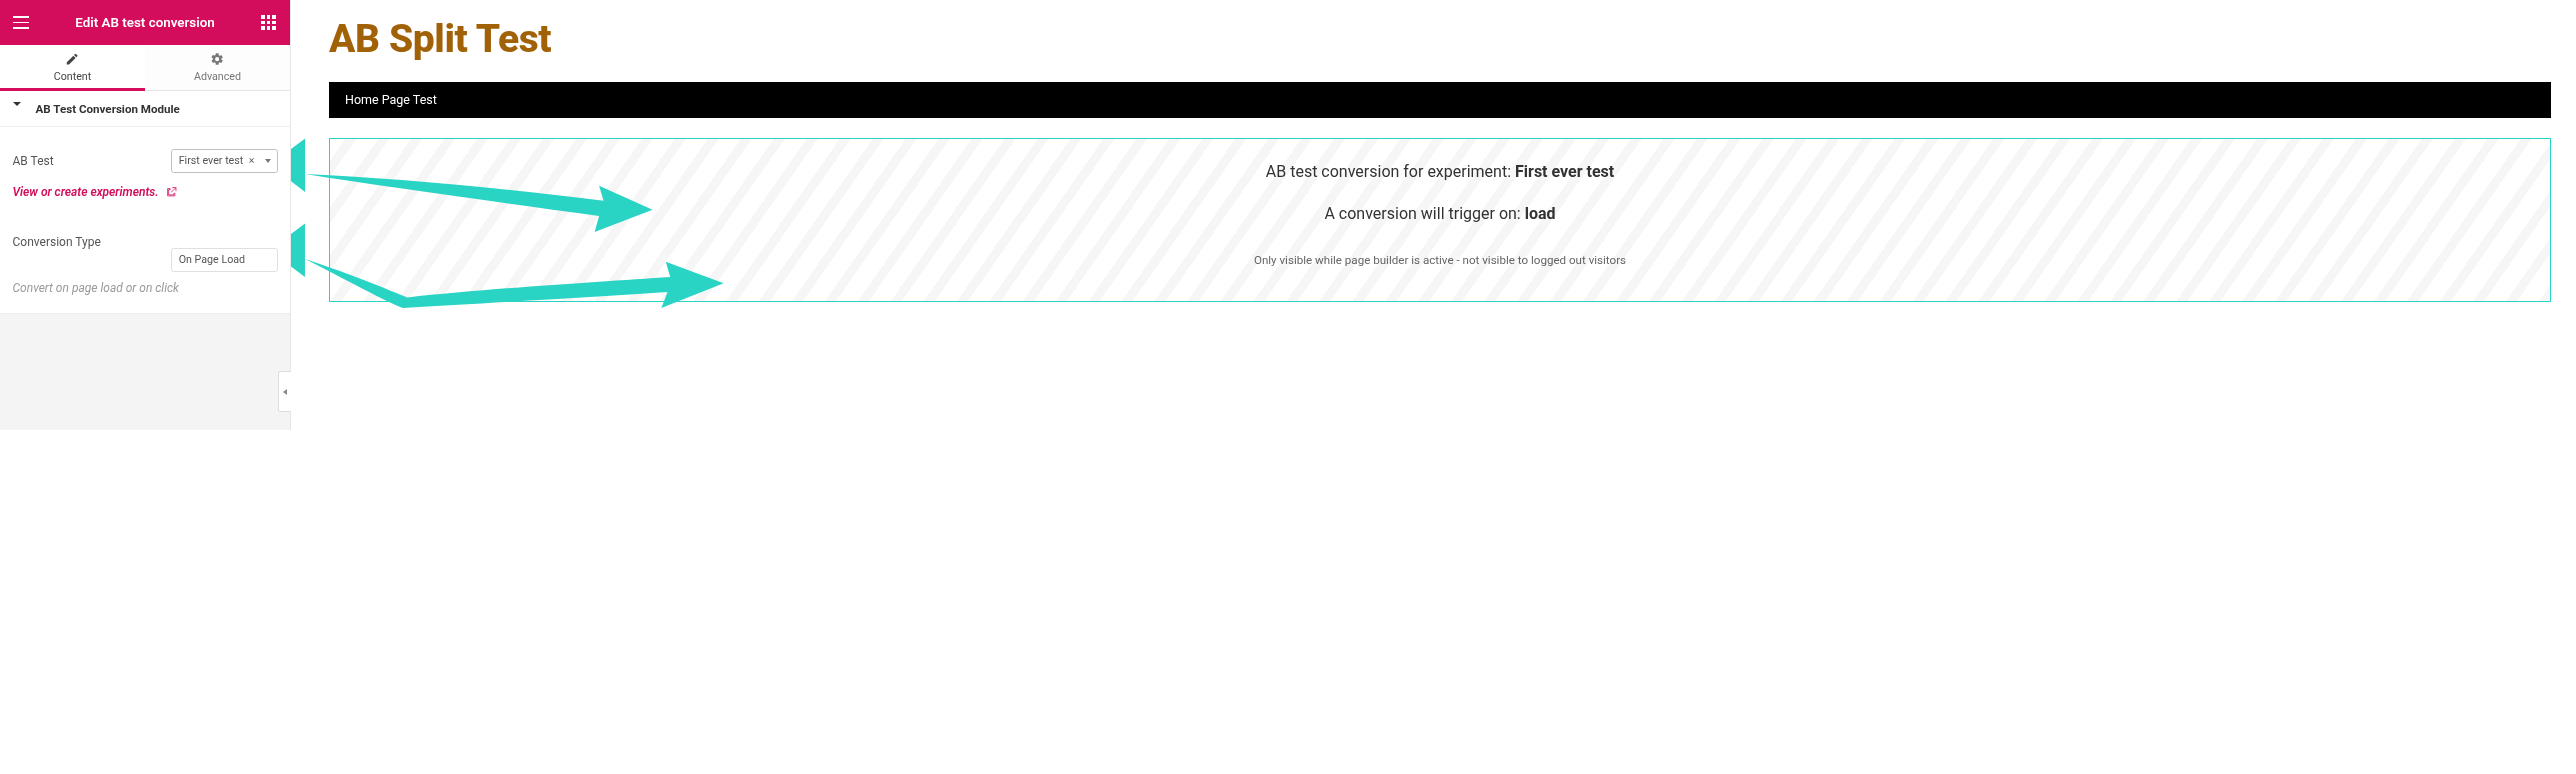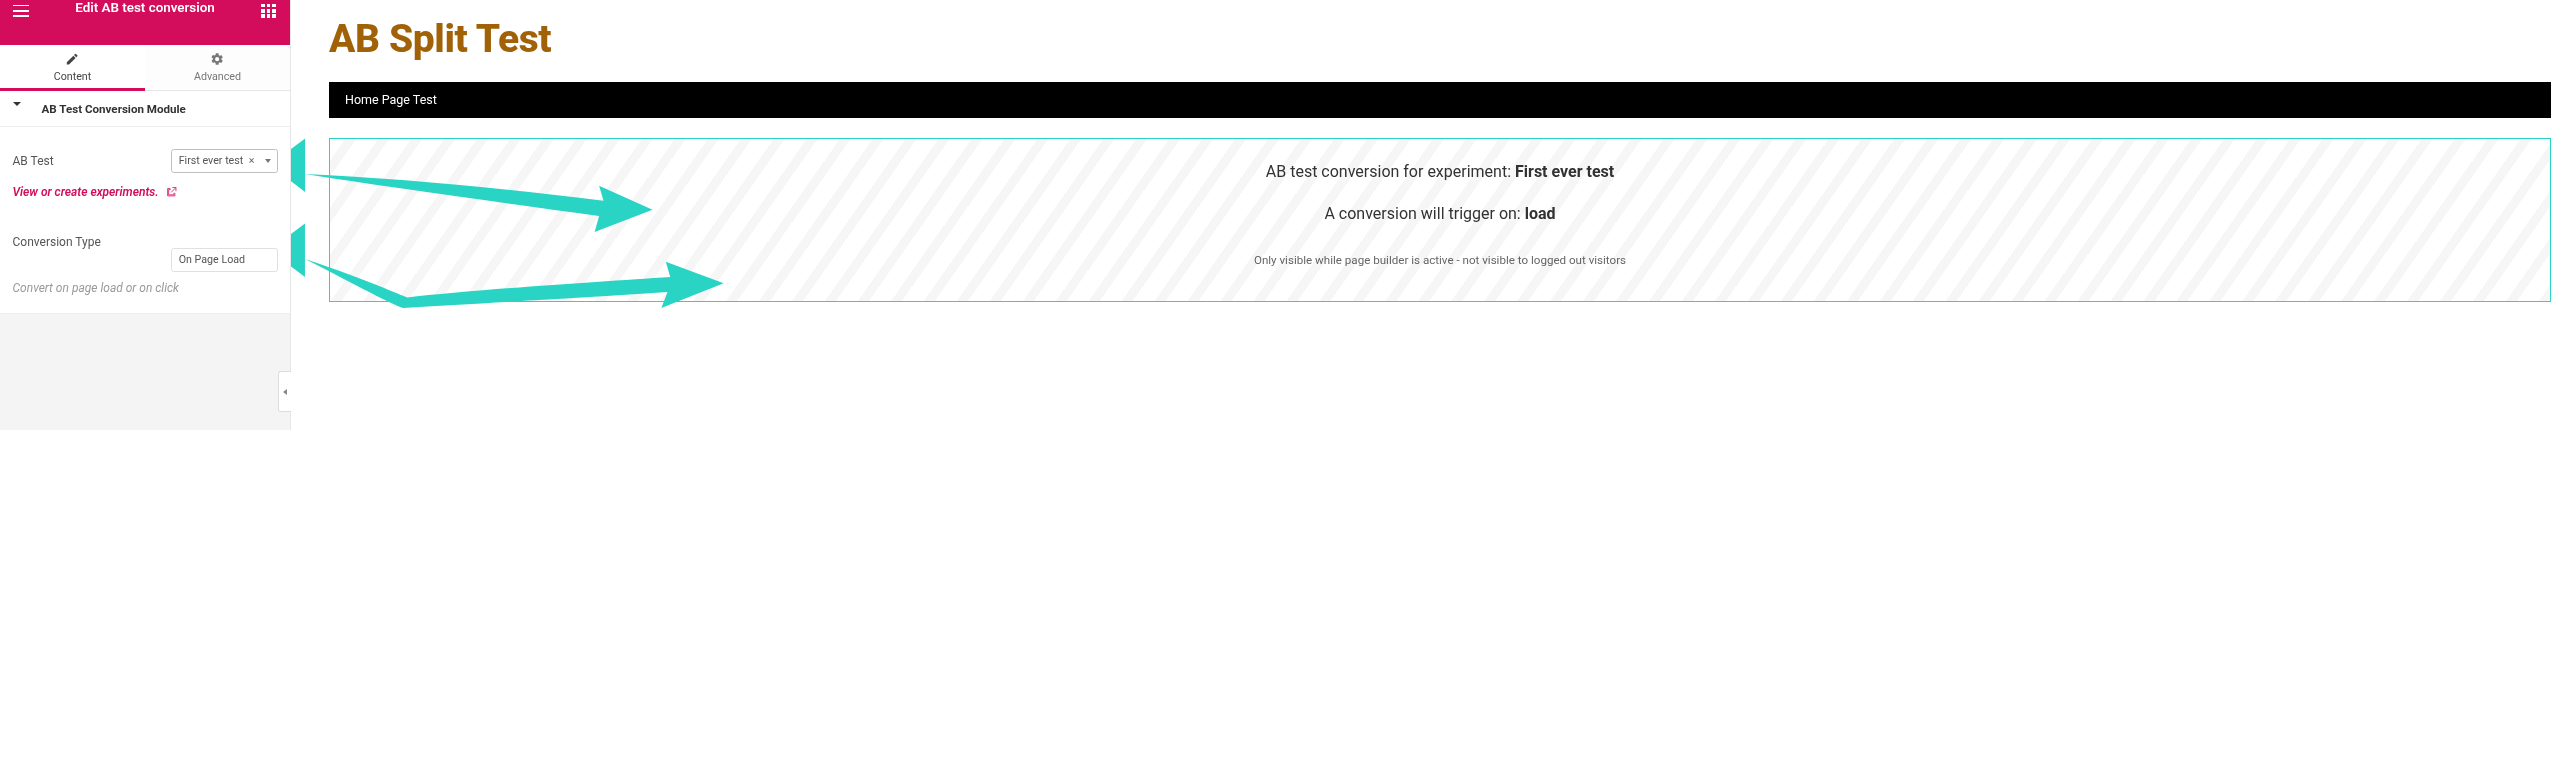--- a/index.html
+++ b/index.html
@@ -1,37 +1,37 @@
 <!DOCTYPE html>
 <html style="font-size:14.3px"><head>
   <meta charset="utf-8">
   <style>
     * { margin: 0; padding: 0; box-sizing: border-box; }
     body { font-family: -apple-system, BlinkMacSystemFont, "Segoe UI", Roboto, Helvetica, Arial, sans-serif; background: #fff; color: #333; }
     .app { display: flex; min-height: 430px; }
 
     
     .sidebar { width: 291px; flex: 0 0 291px; display: flex; flex-direction: column; border-right: 0.9px solid #e6e6e6; position: relative; background: #fff; }
-    .sb-header { background: #d30c5c; color: #fff; height: 45px; display: flex; align-items: flex-start; justify-content: space-between; padding: 0 10.7px; }
+    .sb-header { background: #d30c5c; color: #fff; height: 45px; display: flex; align-items: center; justify-content: space-between; padding: 0 10.7px; }
     .sb-header .title { font-weight: 600; font-size: 13.4px; flex: 1; text-align: center; }
     .sb-header .icon-btn { width: 21.5px; height: 21.5px; display: flex; align-items: center; justify-content: center; cursor: pointer; }
     .ham { width: 16px; height: 12.5px; display: flex; flex-direction: column; justify-content: space-between; }
     .ham span { display: block; height: 1.8px; background: #fff; }
     .grid9 { width: 14.3px; height: 14.3px; display: grid; grid-template-columns: repeat(3,1fr); grid-template-rows: repeat(3,1fr); gap: 1.8px; }
     .grid9 span { background: #fff; }
 
     
     .sb-tabs { display: flex; height: 46px; border-bottom: 0.9px solid #e6e6e6; background: #fdfdfd; }
     .sb-tab { flex: 1; display: flex; flex-direction: column; align-items: center; justify-content: center; cursor: pointer; color: #777; font-size: 10.7px; gap: 3.6px; position: relative; }
     .sb-tab.active { background: #fff; color: #444; }
     .sb-tab.active::after { content: ""; position: absolute; left: 0; right: 0; bottom: -0.9px; height: 2.7px; background: #d30c5c; }
     .sb-tab svg { width: 14.3px; height: 14.3px; fill: currentColor; }
 
     
-    .sec-head { display: flex; gap: 21px; padding: 10.7px 12.5px; font-weight: 700; font-size: 11.6px; border-bottom: 0.9px solid #eee; cursor: pointer; }
+    .sec-head { display: flex; gap: 15px; padding: 10.7px 12.5px; font-weight: 700; font-size: 11.6px; border-bottom: 0.9px solid #eee; cursor: pointer; }
     .caret-down { width: 0; height: 0; border-left: 4.5px solid transparent; border-right: 4.5px solid transparent; border-top: 4.5px solid #333; }
 
     
     .form { padding: 9px 12.5px 18px; }
     .row { display: flex; align-items: center; margin-top: 12.5px; }
     .row label { flex: 1; font-size: 12px; color: #555; }
     .select { border: 0.9px solid #bfbfbf; border-radius: 2.7px; background: #fff; padding: 4.5px 19.7px 4.5px 7.2px; font-size: 10.7px; color: #555; position: relative; min-width: 107px; display: inline-flex; align-items: center; gap: 3.6px; cursor: pointer; }
     .select .sv { white-space: nowrap; }
     .select .x { font-size: 10.7px; color: #666; margin-left: 1.8px; }
     .select .dd { position: absolute; right: 5.4px; top: 50%; transform: translateY(-50%); width: 0; height: 0; border-left: 3.6px solid transparent; border-right: 3.6px solid transparent; border-top: 4.5px solid #777; }

